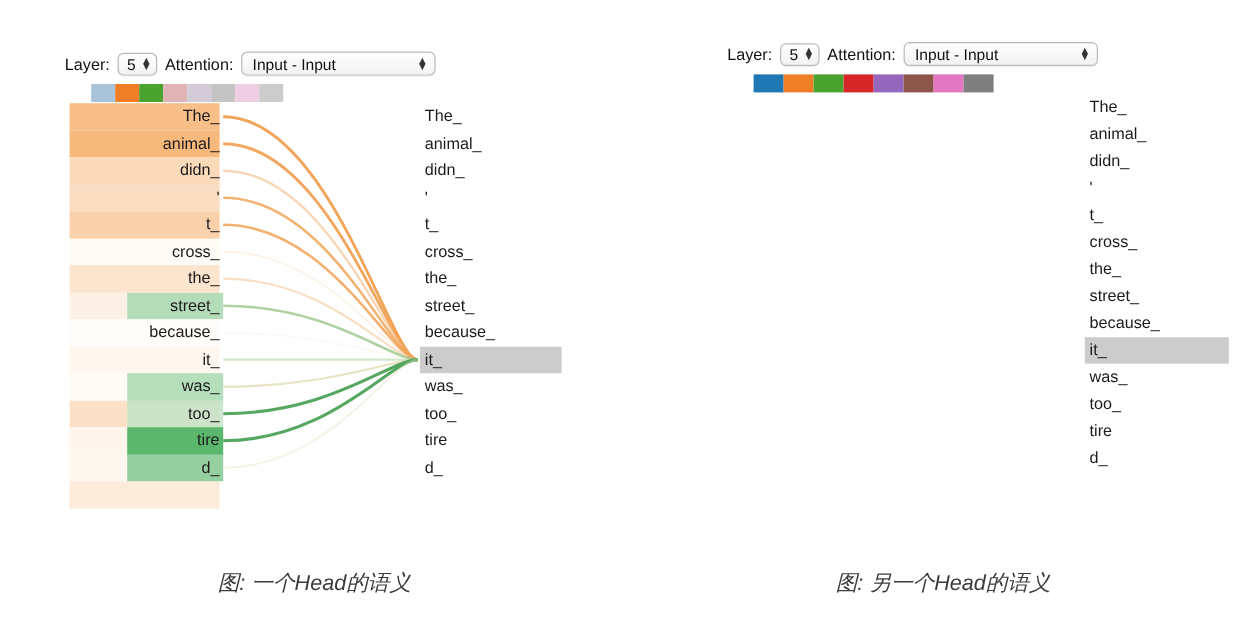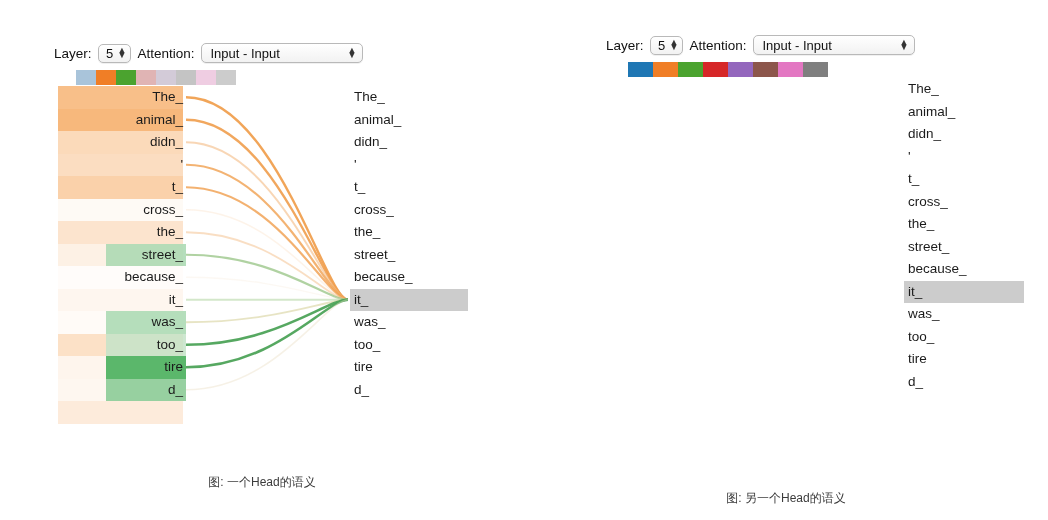--- a/index.html
+++ b/index.html
@@ -53,21 +53,21 @@
   }
   .tok-left{text-align:right;padding-right:3px;}
   .tok-right{text-align:left;padding-left:4px;}
   .tokbg{position:absolute;top:0;height:22.5px;z-index:0;}
   .toktxt{position:relative;z-index:1;}
   svg.links{position:absolute;left:0;top:0;overflow:visible;}
 
   
   .caption{
     position:absolute;width:100%;text-align:center;
-    font-size:12px;color:#3b3b3b;
+    font-style:italic;font-size:18px;color:#3b3b3b;
     font-family:"Liberation Sans",sans-serif;
   }
 </style>
 </head>
 <body>
 
 <div class="panel" id="panel-left">
 
   <div class="controls" style="left:54px;top:43px;">
     <span class="ctrl-label">Layer:</span>
@@ -250,14 +250,14 @@
         <div class="tok tok-right"><span class="toktxt">street_</span></div>
         <div class="tok tok-right"><span class="toktxt">because_</span></div>
         <div class="tok tok-right"><span class="tokbg" style="left: 0px; width: 120px; background: rgb(204, 204, 204);"></span><span class="toktxt">it_</span></div>
         <div class="tok tok-right"><span class="toktxt">was_</span></div>
         <div class="tok tok-right"><span class="toktxt">too_</span></div>
         <div class="tok tok-right"><span class="toktxt">tire</span></div>
         <div class="tok tok-right"><span class="toktxt">d_</span></div>
       </div>
   </div>
 
-  <div class="caption" style="top:490px;">图: 另一个Head的语义</div>
+  <div class="caption" style="top:474px;">图: 另一个Head的语义</div>
 </div>
 
 </body></html>

